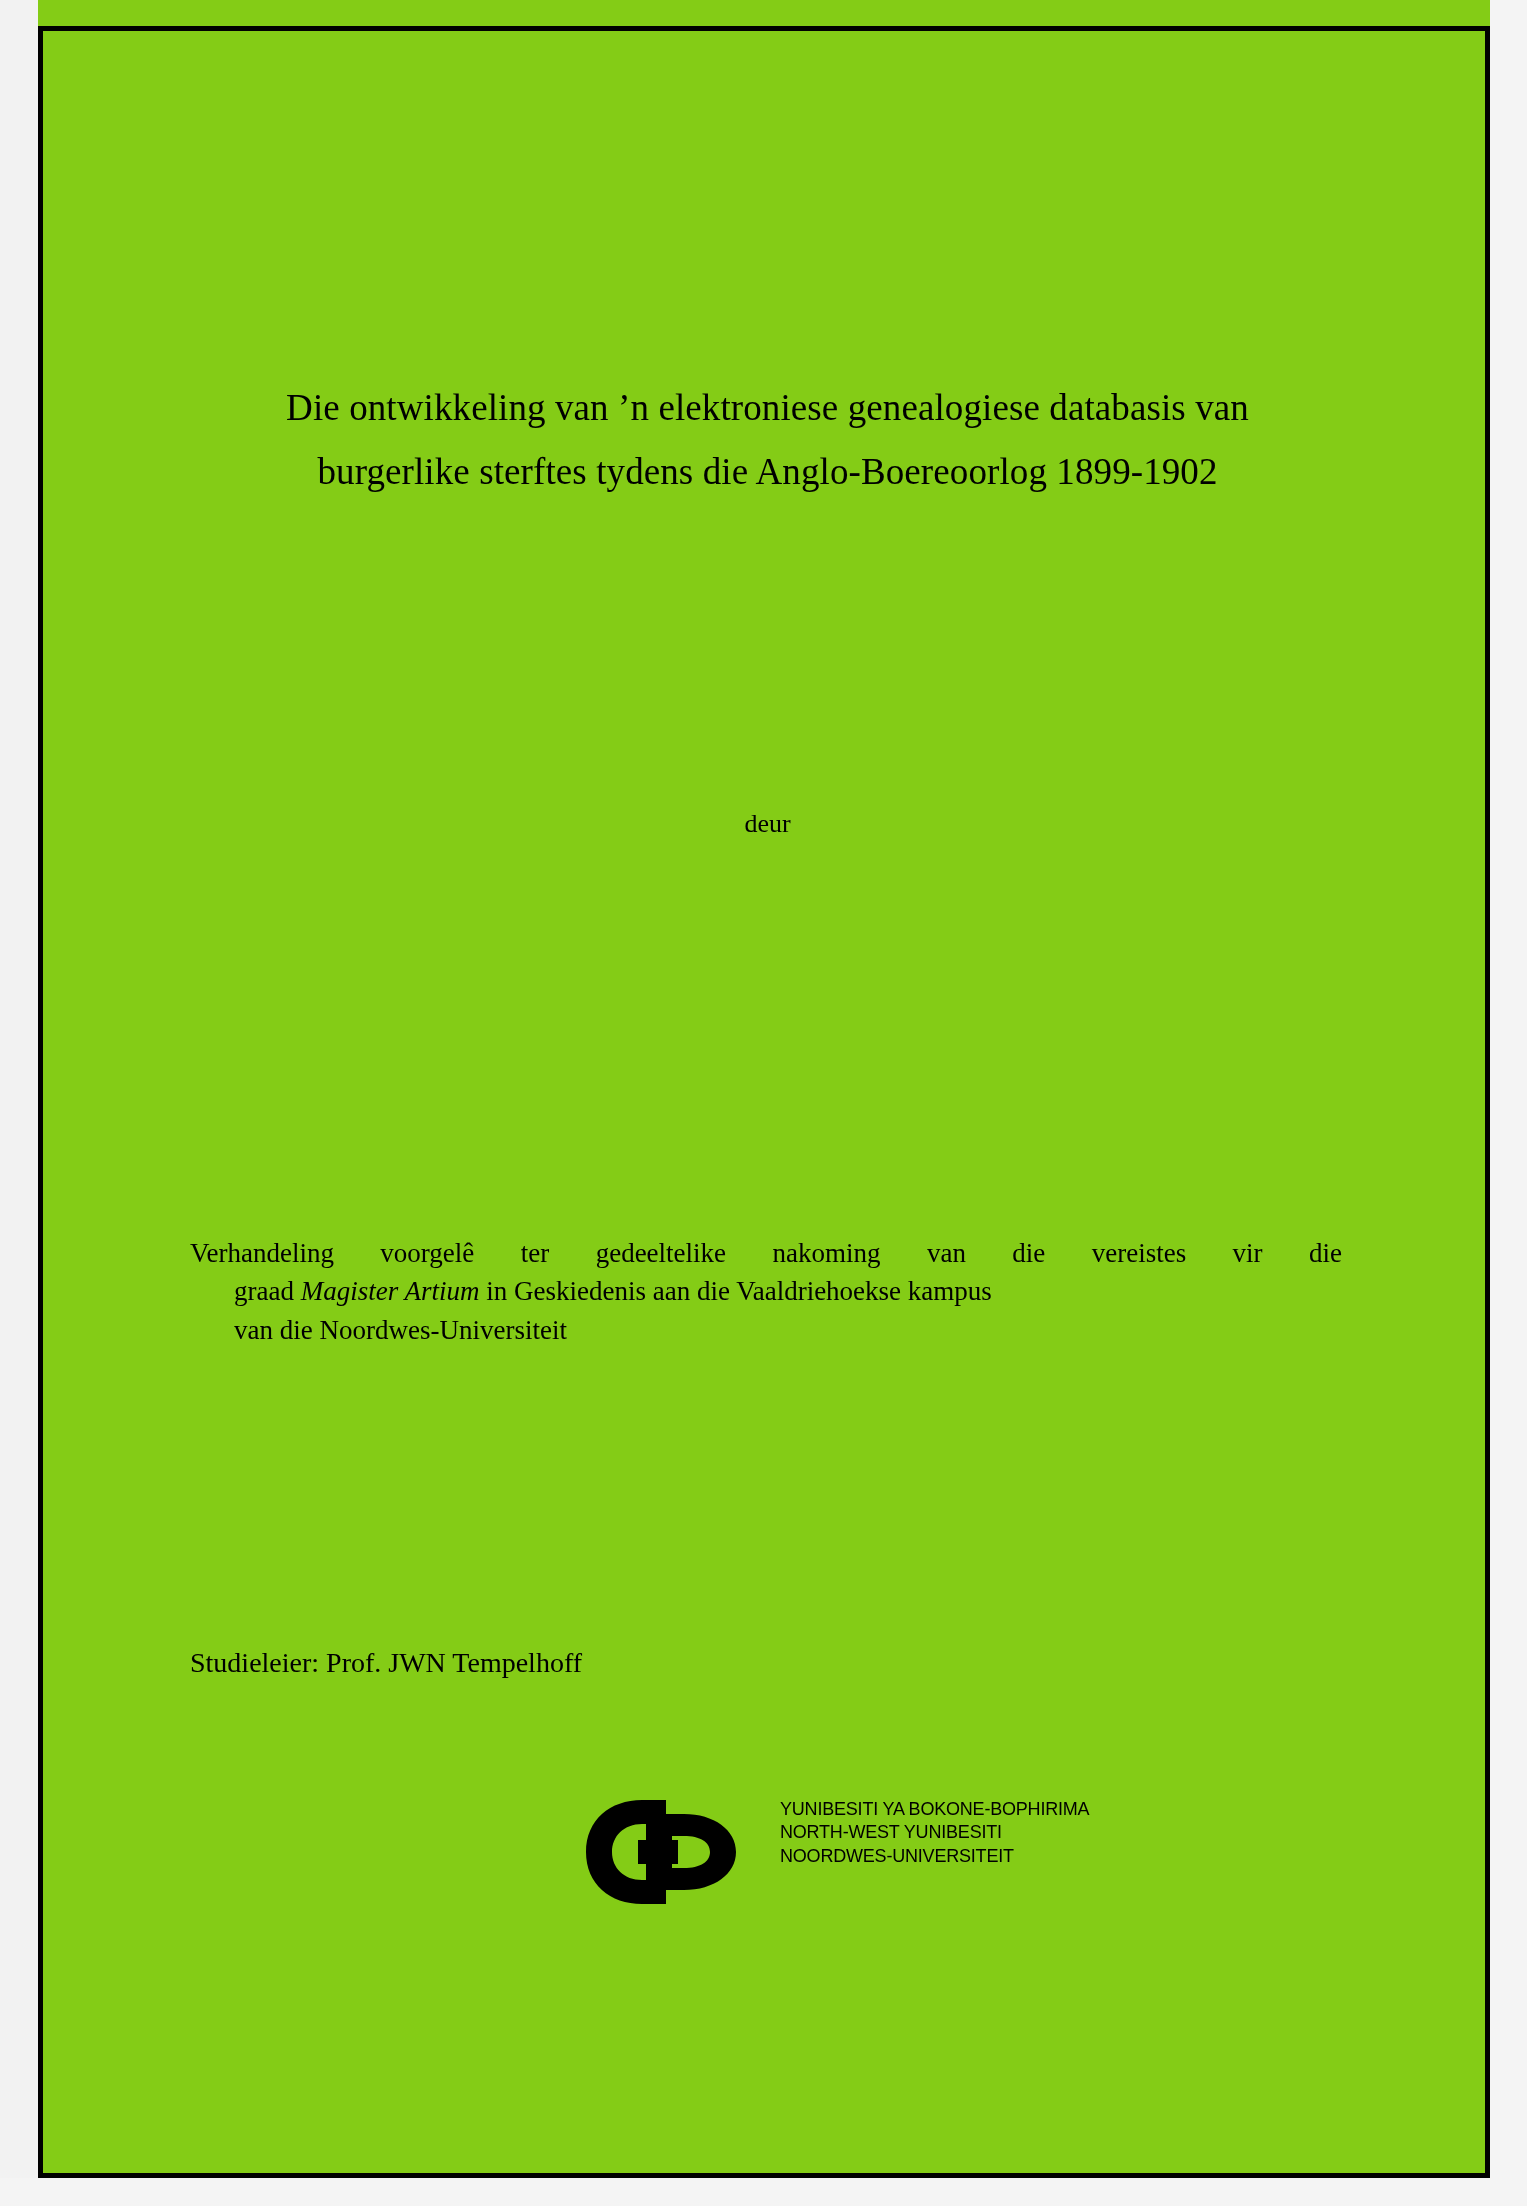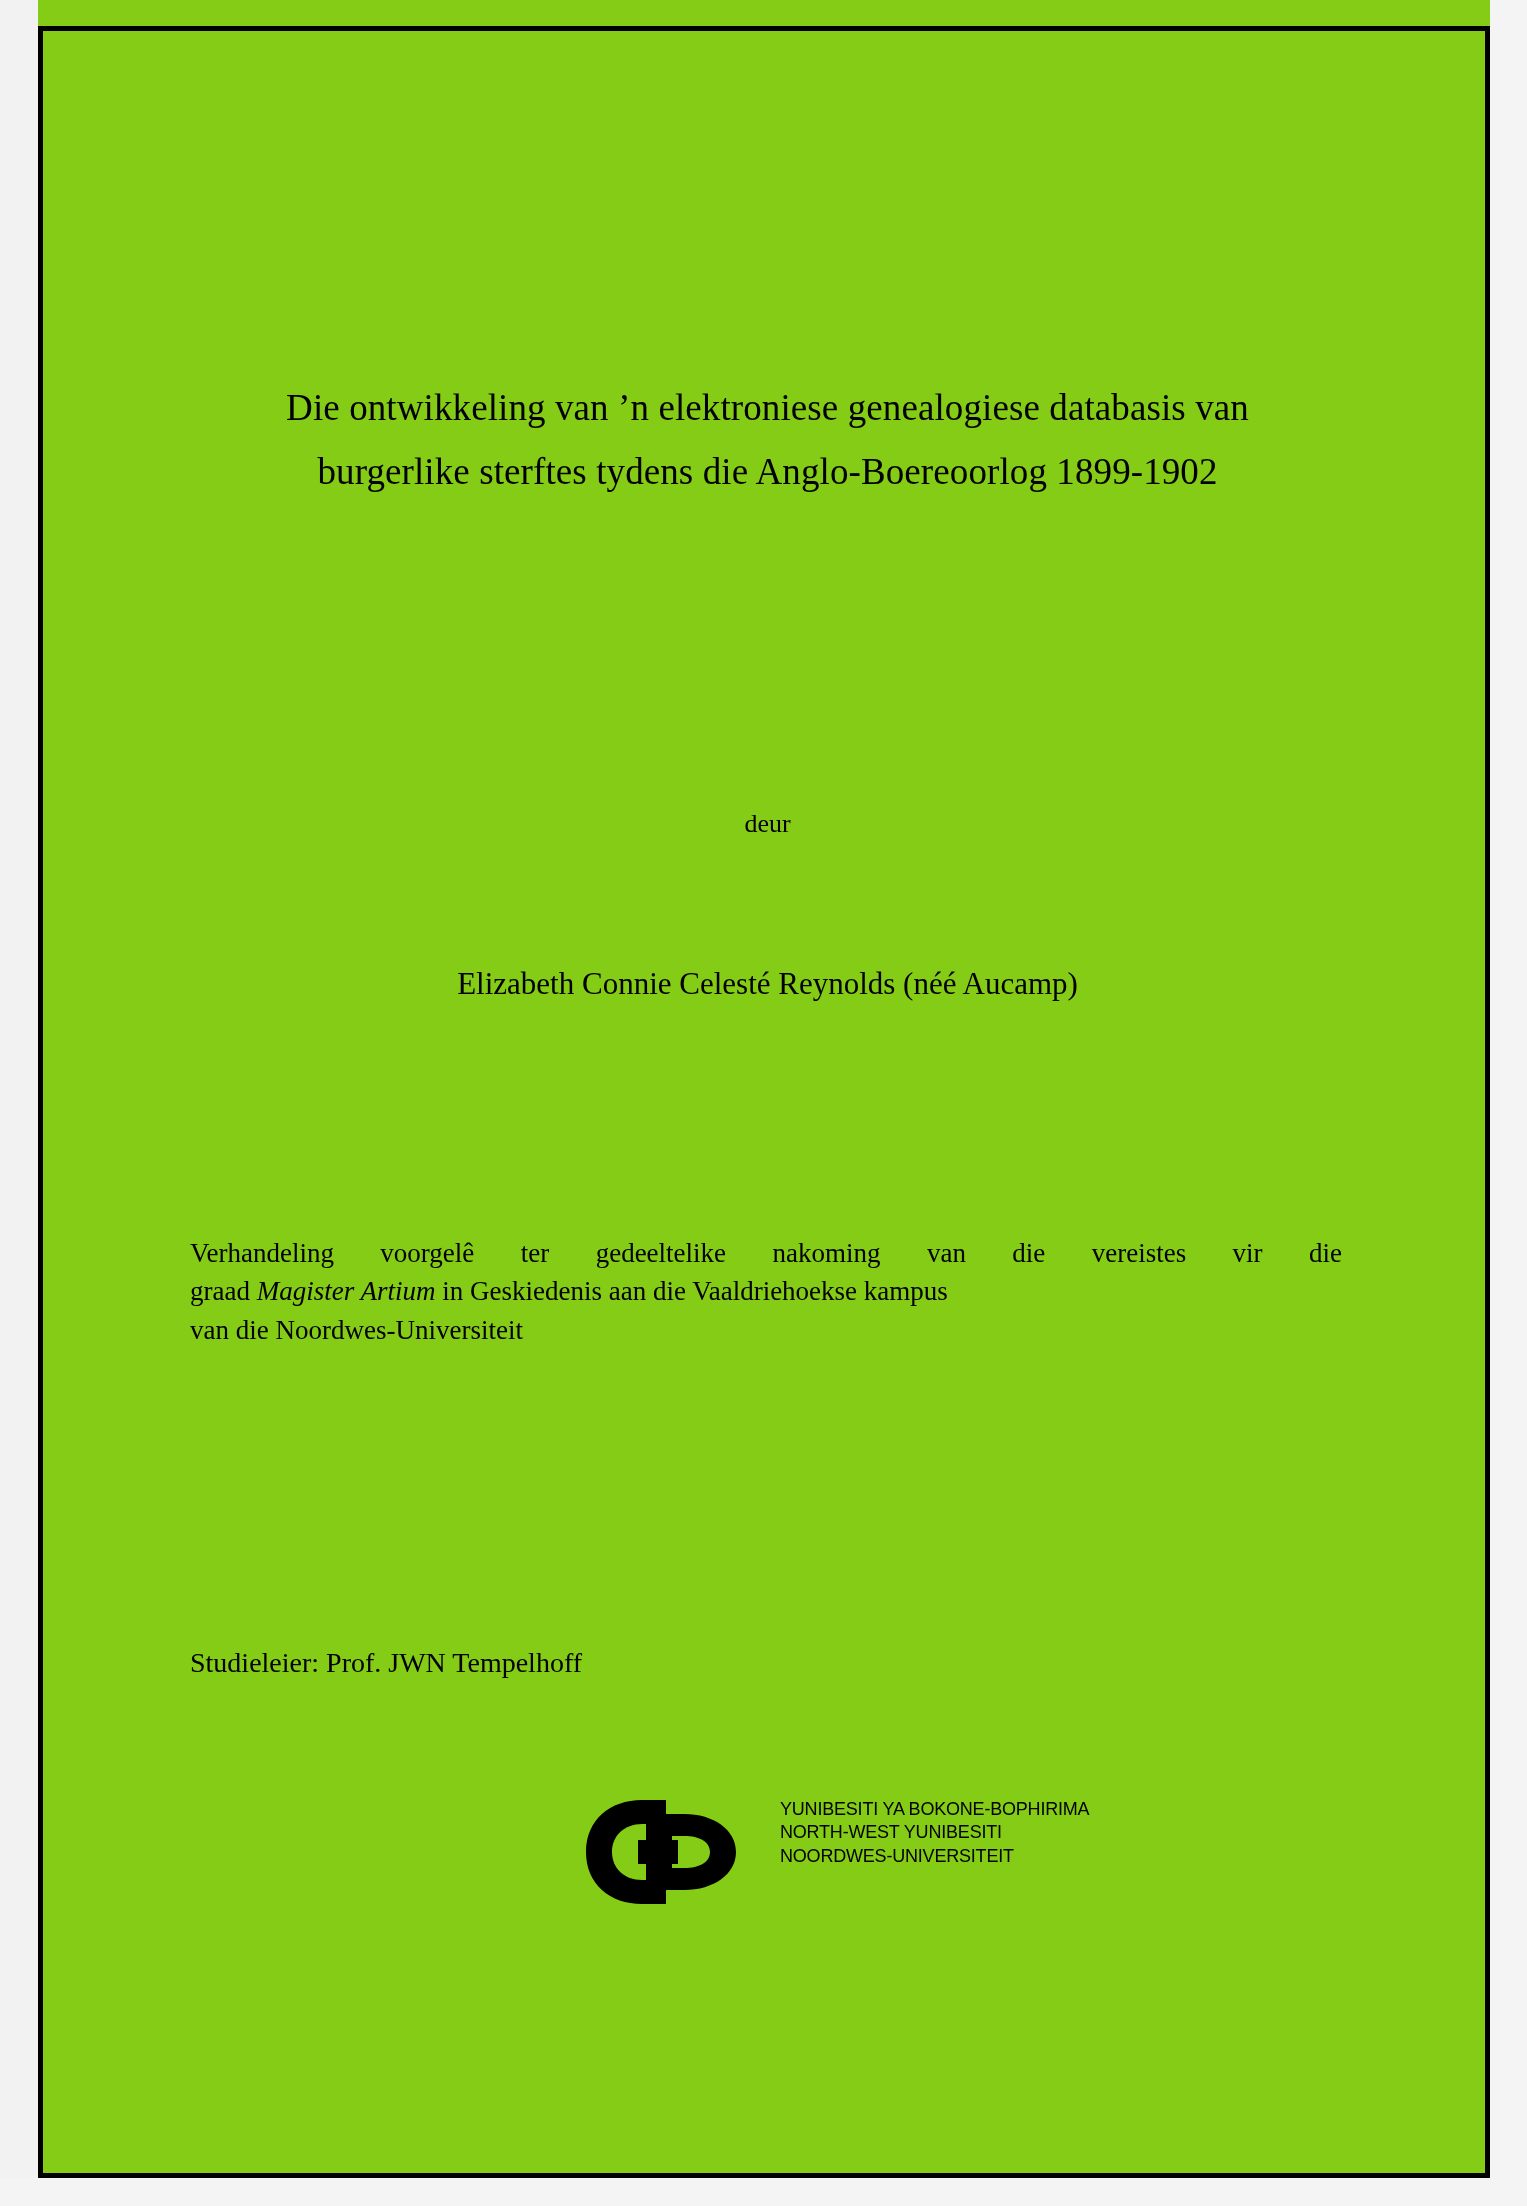--- a/index.html
+++ b/index.html
@@ -96,20 +96,21 @@
     width: 1152px;
     font-size: 27px;
     line-height: 1.42;
   }
   .statement .just {
     text-align: justify;
     text-align-last: justify;
   }
   .statement .plain {
     text-align: left;
+    margin-left: 44px;
   }
   .statement i {
     font-style: italic;
   }
 
   
   .supervisor {
     position: absolute;
     left: 40px;
     top: 1617px;
@@ -186,21 +187,20 @@
 
   <div class="content">
 
     <div class="title-block">
       <div class="title-line">Die ontwikkeling van ’n elektroniese genealogiese databasis van</div>
       <div class="title-line">burgerlike sterftes tydens die Anglo-Boereoorlog 1899-1902</div>
     </div>
 
     <div class="deur">deur</div>
 
-    <div class="author">Elizabeth Connie Celesté Reynolds (néé Aucamp)</div>
 
     <div class="statement">
       <div class="just">Verhandeling voorgelê ter gedeeltelike nakoming van die vereistes vir die</div>
       <div class="plain"><span>graad </span><i>Magister Artium</i><span> in Geskiedenis aan die Vaaldriehoekse kampus</span></div>
       <div class="plain">van die Noordwes-Universiteit</div>
     </div>
 
     <div class="supervisor">
       <div>Studieleier: Prof. JWN Tempelhoff</div>
     </div>

